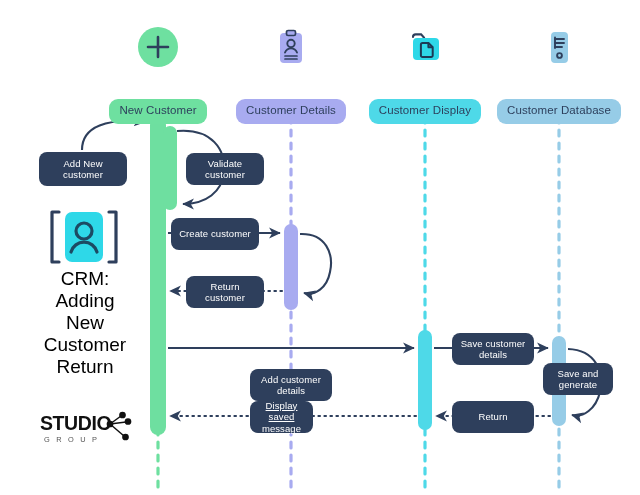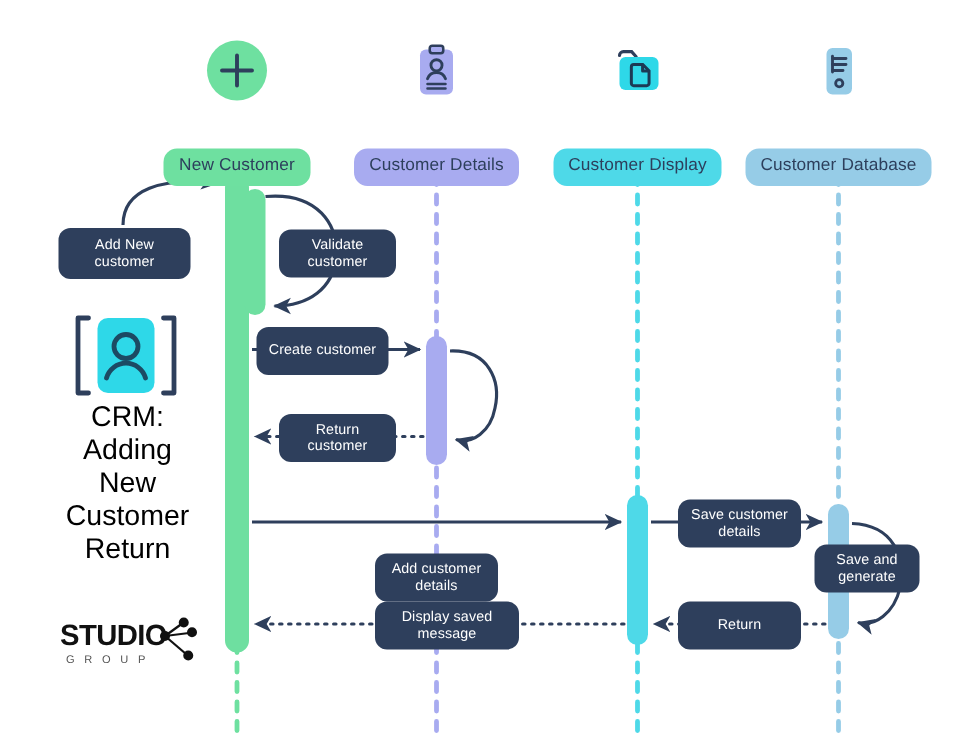--- a/index.html
+++ b/index.html
@@ -170,21 +170,21 @@
   <div class="msg" style="left:186px;top:276px;width:78px;height:32px;">Return customer</div>
 
   <div class="msg" style="left:250px;top:333px;width:82px;height:32px;margin-top:36px;">Add customer details</div>
 
   <div class="msg" style="left:452px;top:333px;width:82px;height:32px;">Save customer details</div>
 
   <div class="msg" style="left:543px;top:363px;width:70px;height:32px;">Save and generate</div>
 
   <div class="msg" style="left:452px;top:401px;width:82px;height:32px;">Return</div>
 
-  <div class="msg" style="left:250px;top:401px;width:96px;height:32px;">Display saved message</div>
+  <div class="msg" style="left:250px;top:401px;width:63px;height:32px;text-decoration:underline;">Display saved message</div>
 
   <div class="brand-icon">
     <svg width="76" height="62" viewBox="0 0 76 62">
       <path d="M13 6 H6 V56 H13" fill="none" stroke="#2e3f5c" stroke-width="3.2" stroke-linecap="round" stroke-linejoin="round"></path>
       <path d="M63 6 H70 V56 H63" fill="none" stroke="#2e3f5c" stroke-width="3.2" stroke-linecap="round" stroke-linejoin="round"></path>
       <rect x="19" y="6" width="38" height="50" rx="7" fill="#2ed8e8"></rect>
       <circle cx="38" cy="25" r="8" fill="none" stroke="#1c4a63" stroke-width="3.2"></circle>
       <path d="M25 46 a13.5 13.5 0 0 1 26 0" fill="none" stroke="#1c4a63" stroke-width="3.2" stroke-linecap="round"></path>
     </svg>
   </div>

